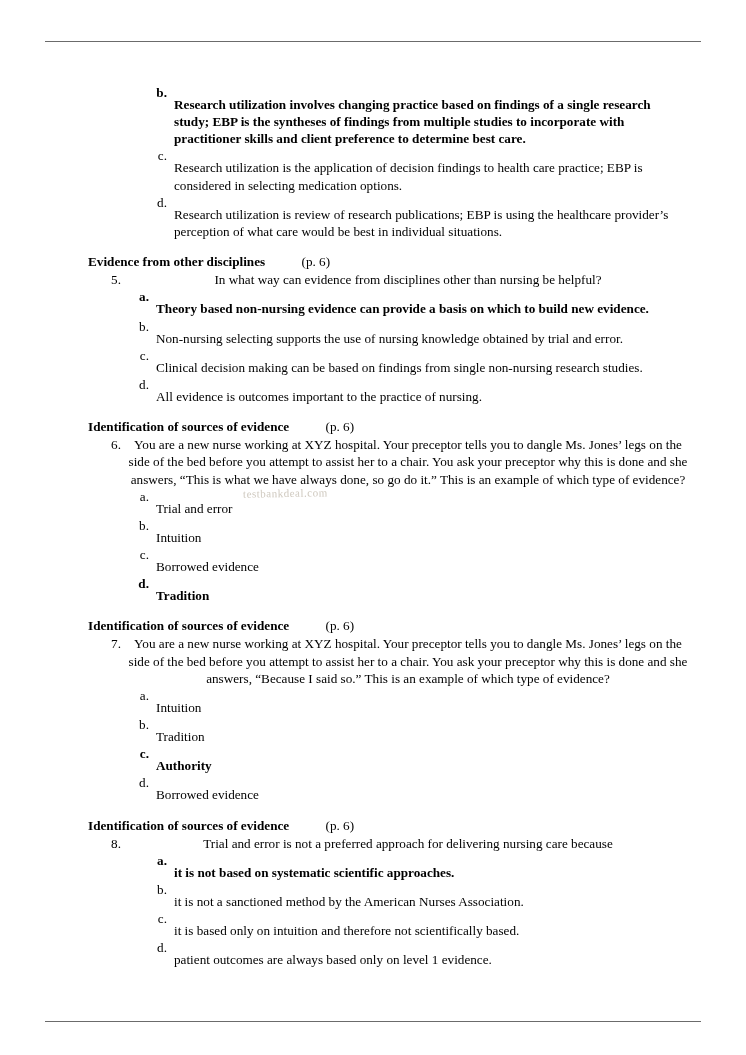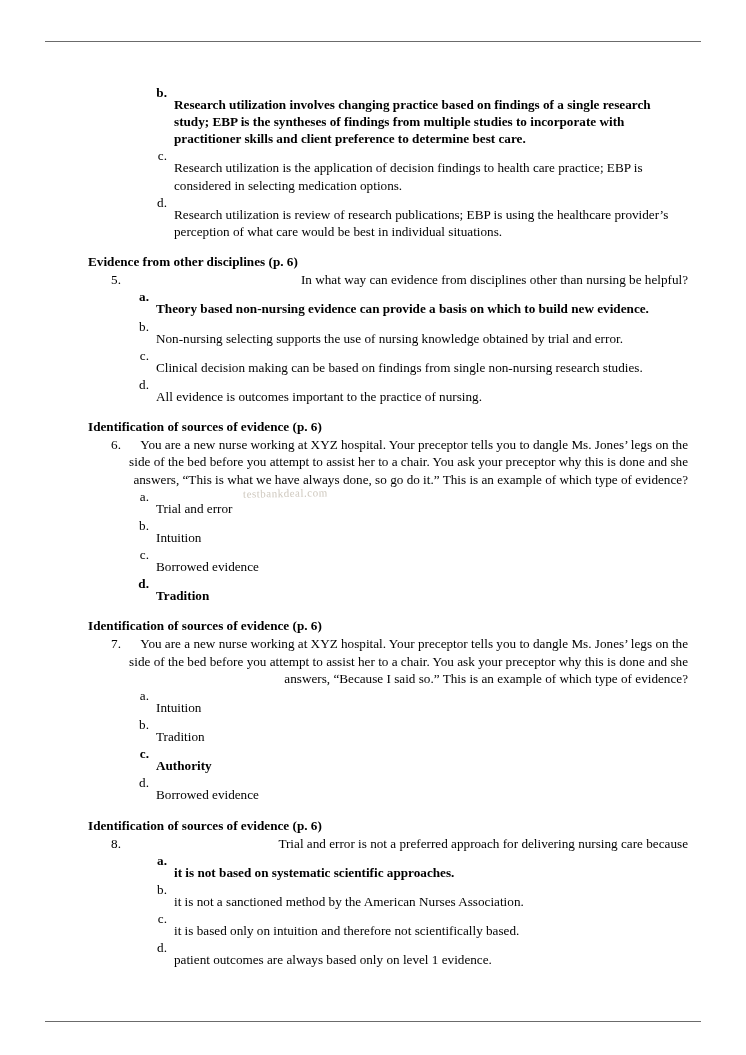--- a/index.html
+++ b/index.html
@@ -46,39 +46,40 @@
   }
   .group:last-child { margin-bottom: 0; }
 
   .heading {
     font-size: 13.2px;
     font-weight: bold;
     margin: 0 0 1px 0;
     line-height: 1.30;
   }
   .heading .page-ref {
-    font-weight: bold;
+    font-weight: normal;
+    margin-left: 33px;
   }
 
   
   .q-row {
     display: flex;
     align-items: flex-start;
     margin-left: 18px;
   }
   .q-num {
     width: 22px;
     flex: 0 0 22px;
     text-align: right;
     padding-right: 7px;
     box-sizing: border-box;
   }
   .q-text {
     flex: 1 1 auto;
-    text-align: right;
+    text-align: center;
   }
 
   
   .opts {
     margin: 0;
     padding: 0;
   }
   .opt-row {
     display: flex;
     align-items: flex-start;

